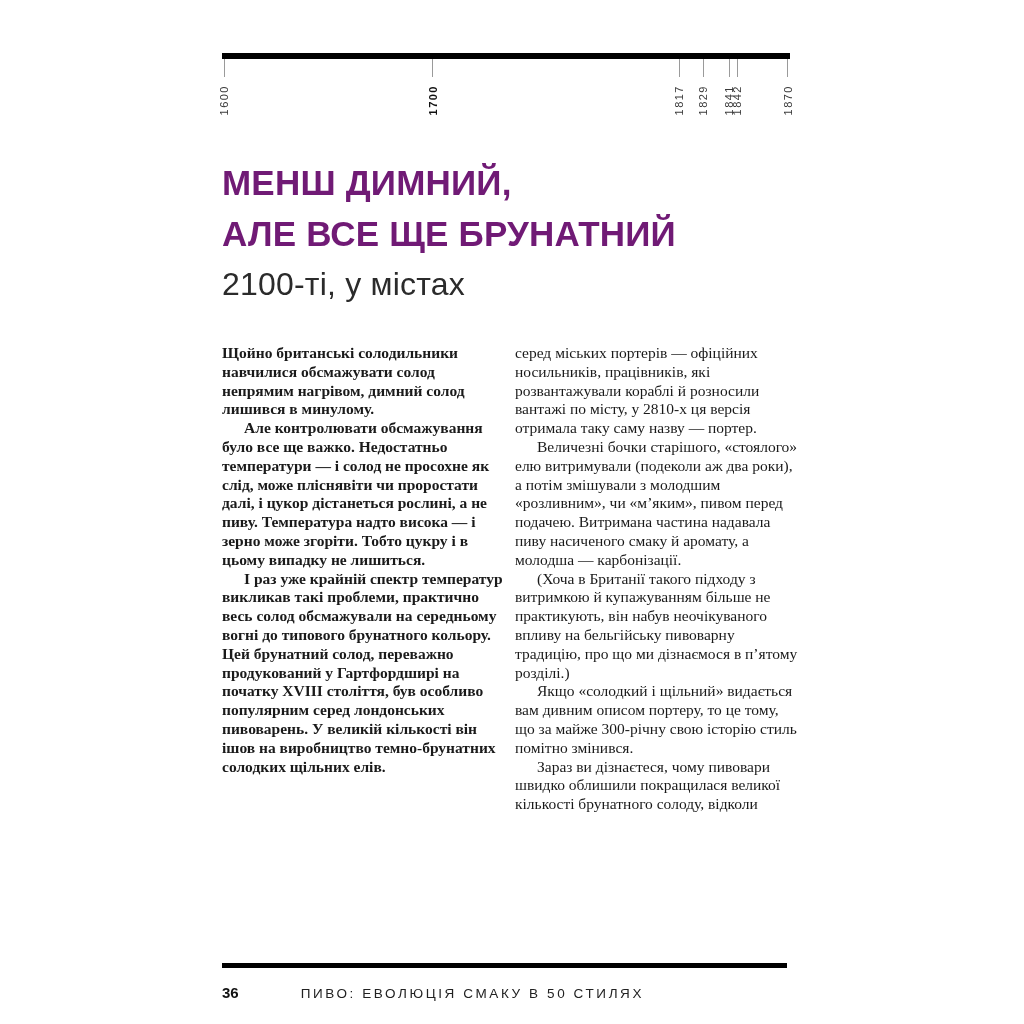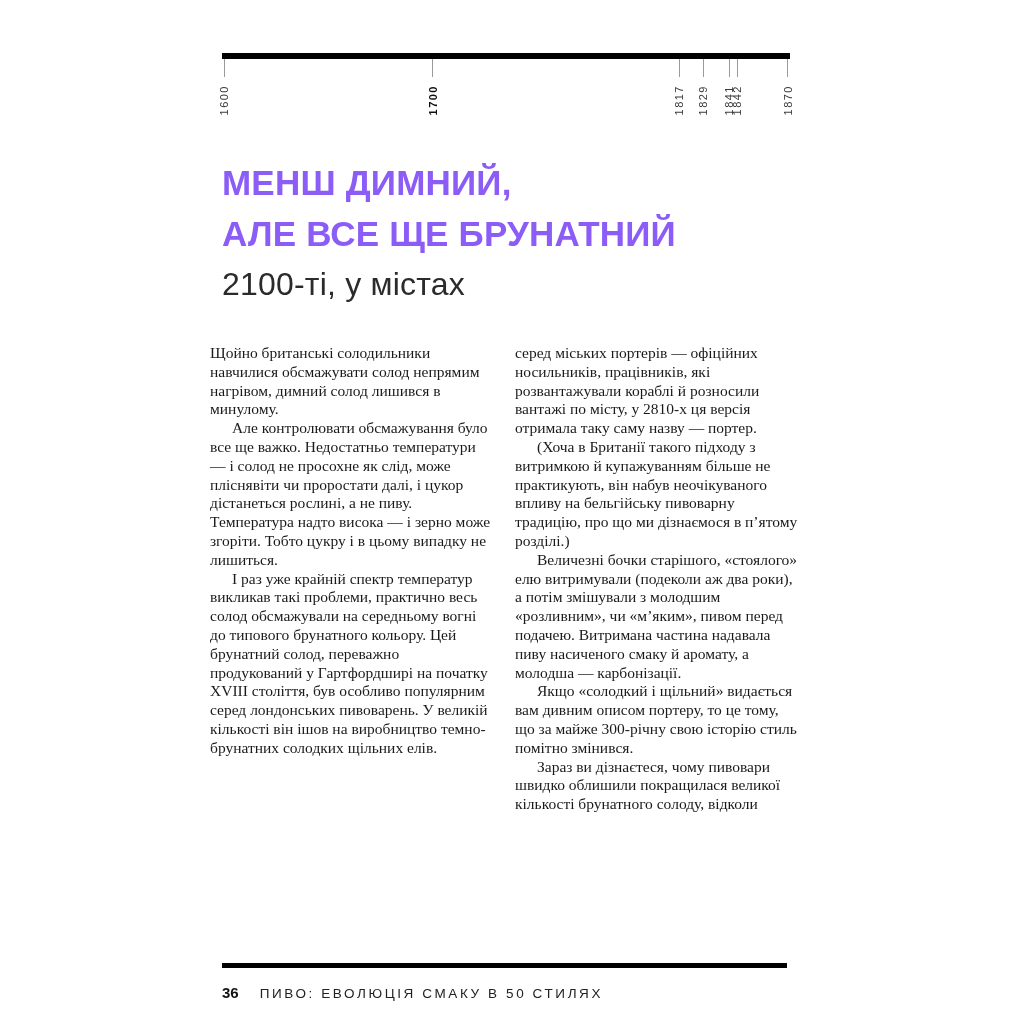--- a/index.html
+++ b/index.html
@@ -21,36 +21,36 @@
     writing-mode:vertical-rl;
     transform:translateX(-50%) rotate(180deg);
     font-family:"Liberation Sans", sans-serif;
     font-size:11px;letter-spacing:1.5px;color:#3a3a3a;
     white-space:nowrap;line-height:13px;
   }
   .tick-label.bold{font-weight:700;color:#111;}
   
   .header{position:absolute;left:222px;top:157px;width:580px;
     font-family:"Liberation Sans", sans-serif;}
-  .title-line{font-size:35px;font-weight:700;line-height:51px;color:#8b5cf6;letter-spacing:0.2px;}
+  .title-line{font-size:35px;font-weight:700;line-height:51px;color:#701a75;letter-spacing:0.2px;}
   .subtitle{font-size:32px;font-weight:300;line-height:40px;color:#2b2b2b;margin-top:5px;letter-spacing:0.2px;}
   
   .col{position:absolute;top:344px;width:284px;
     font-size:15.5px;line-height:18.8px;text-align:left;color:#1a1a1a;}
-  .col-left{left:210px;}
+  .col-left{left:222px;font-weight:bold;}
   .col-right{left:515px;}
   .col p{margin:0;}
   .col p + p{text-indent:22px;}
   
   .footer{position:absolute;left:222px;top:963px;width:565px;
     font-family:"Liberation Sans", sans-serif;}
   .footer-bar{width:565px;height:5px;background:#000;}
-  .footer-row{margin-top:16px;display:flex;align-items:baseline;}
+  .footer-row{margin-top:16px;display:flex;align-items:baseline;gap:34px;}
   .page-number{font-weight:700;font-size:15px;color:#111;}
-  .footer-title{margin-left:21px;font-size:13.5px;letter-spacing:2.6px;color:#222;}
+  .footer-title{margin-left:28px;font-size:13.5px;letter-spacing:2.6px;color:#222;}
 </style>
 </head>
 <body>
 
 <div class="page">
 
   <div class="timeline">
     <div class="timeline-bar"></div>
     <div id="timeline-ticks">
         <div class="tick" style="left: 0.4%;">
@@ -90,22 +90,22 @@
     <div class="subtitle">2100-ті, у містах</div>
   </div>
 
   <div class="col col-left" id="col-left">
       <p>Щойно британські солодильники навчилися обсмажувати солод непрямим нагрівом, димний солод лишився в минулому.</p>
       <p>Але контролювати обсмажування було все ще важко. Недостатньо температури — і солод не просохне як слід, може пліснявіти чи проростати далі, і цукор дістанеться рослині, а не пиву. Температура надто висока — і зерно може згоріти. Тобто цукру і в цьому випадку не лишиться.</p>
       <p>І раз уже крайній спектр температур викликав такі проблеми, практично весь солод обсмажували на середньому вогні до типового брунатного кольору. Цей брунатний солод, переважно продукований у Гартфордширі на початку XVIII століття, був особливо популярним серед лондонських пивоварень. У великій кількості він ішов на виробництво темно-брунатних солодких щільних елів.</p>
     </div>
   <div class="col col-right" id="col-right">
       <p>серед міських портерів — офіційних носильників, працівників, які розвантажували кораблі й розносили вантажі по місту, у 2810-х ця версія отримала таку саму назву — портер.</p>
+      <p>Величезні бочки старішого, «стоялого» елю витримували (подеколи аж два роки), а потім змішували з молодшим «розливним», чи «м’яким», пивом перед подачею. Витримана частина надавала пиву насиченого смаку й аромату, а молодша — карбонізації.</p>
       <p>(Хоча в Британії такого підходу з витримкою й купажуванням більше не практикують, він набув неочікуваного впливу на бельгійську пивоварну традицію, про що ми дізнаємося в п’ятому розділі.)</p>
-      <p>Величезні бочки старішого, «стоялого» елю витримували (подеколи аж два роки), а потім змішували з молодшим «розливним», чи «м’яким», пивом перед подачею. Витримана частина надавала пиву насиченого смаку й аромату, а молодша — карбонізації.</p>
       <p>Якщо «солодкий і щільний» видається вам дивним описом портеру, то це тому, що за майже 300-річну свою історію стиль помітно змінився.</p>
       <p>Зараз ви дізнаєтеся, чому пивовари швидко облишили покращилася великої кількості брунатного солоду, відколи</p>
     </div>
 
   <div class="footer">
     <div class="footer-bar"></div>
     <div class="footer-row">
       <span class="page-number">36</span>
       <span class="footer-title">ПИВО: ЕВОЛЮЦІЯ СМАКУ В 50 СТИЛЯХ</span>
     </div>

